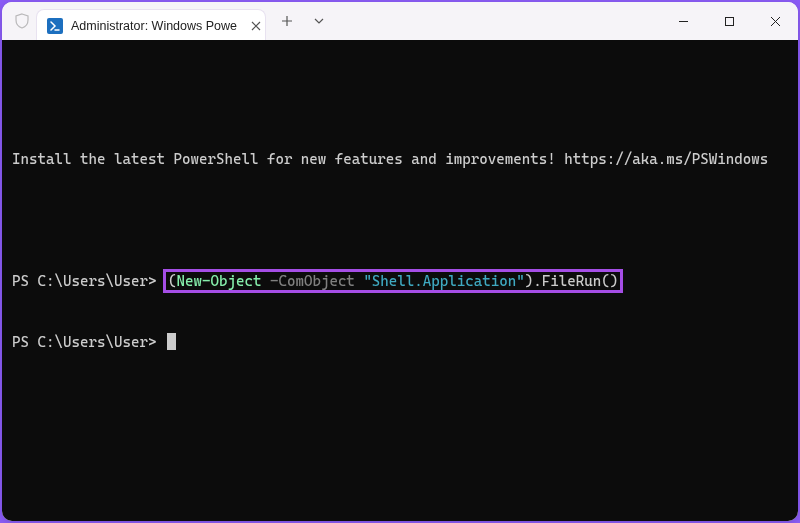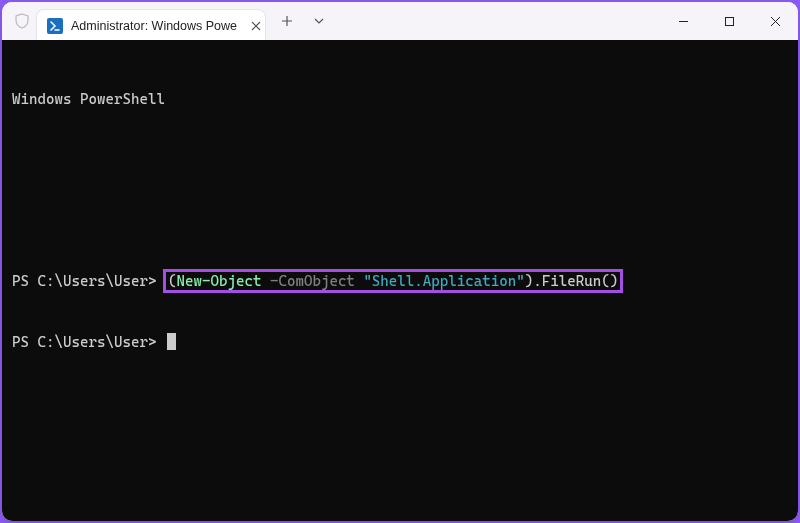--- a/index.html
+++ b/index.html
@@ -181,20 +181,20 @@
       </div>
       <div class="win-btn">
         <svg width="11" height="11" viewBox="0 0 11 11">
           <path d="M1 1 L10 10 M10 1 L1 10" stroke="#222" stroke-width="1"></path>
         </svg>
       </div>
     </div>
   </div>
 
   <div class="terminal">
-    <div class="line">Windows PowerShell</div>
     <div class="spacer"></div>
+    <div class="line">Install the latest PowerShell for new features and improvements! https://aka.ms/PSWindows</div>
     <div class="spacer"></div>
     <div class="line"><span class="prompt">PS C:\Users\User&gt; </span><span class="hl-box"><span class="tok-paren">(</span><span class="tok-cmd">New-Object</span><span> </span><span class="tok-param">-ComObject</span><span> </span><span class="tok-str">"Shell.Application"</span><span class="tok-paren">)</span><span class="tok-method">.FileRun()</span></span></div>
     <div class="line"><span class="prompt">PS C:\Users\User&gt; </span><span class="cursor"></span></div>
   </div>
 
 </div>
 
 </body></html>

